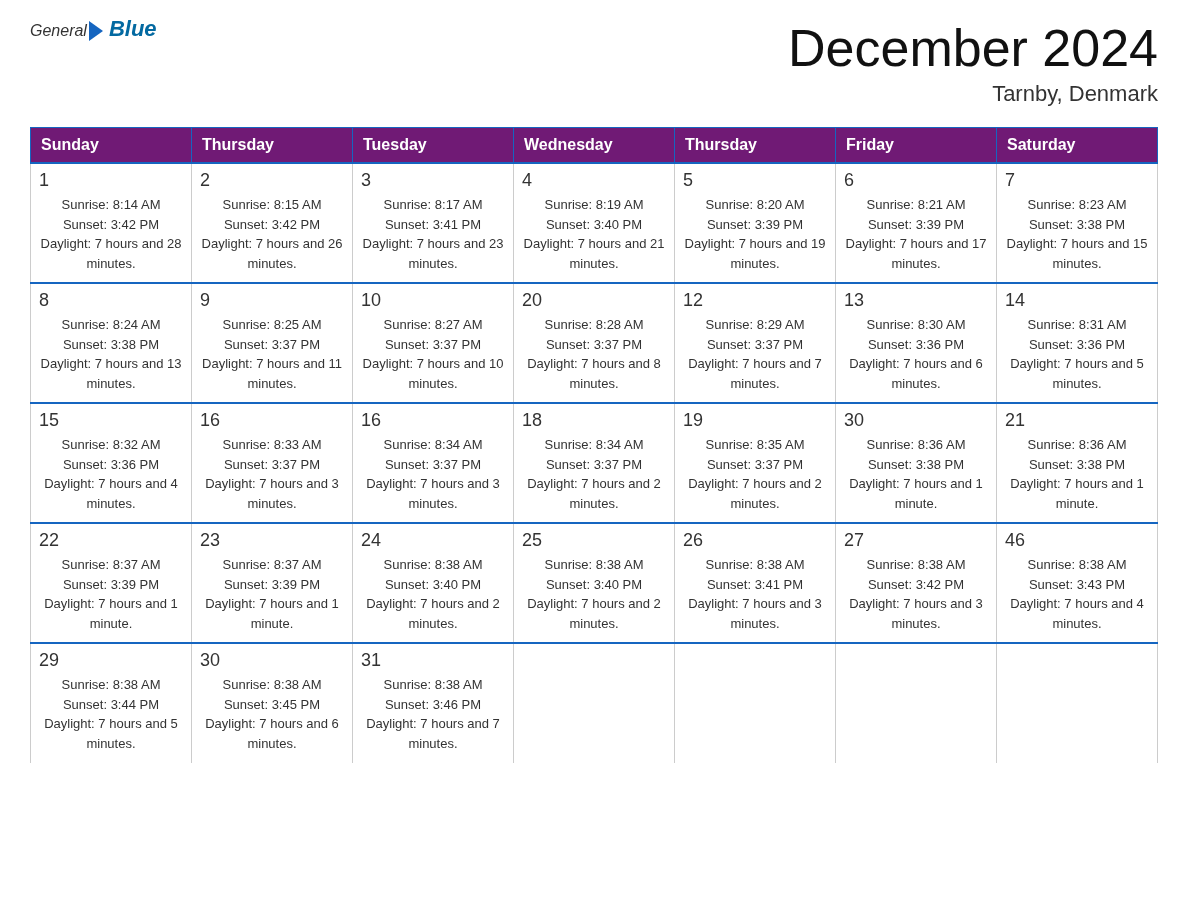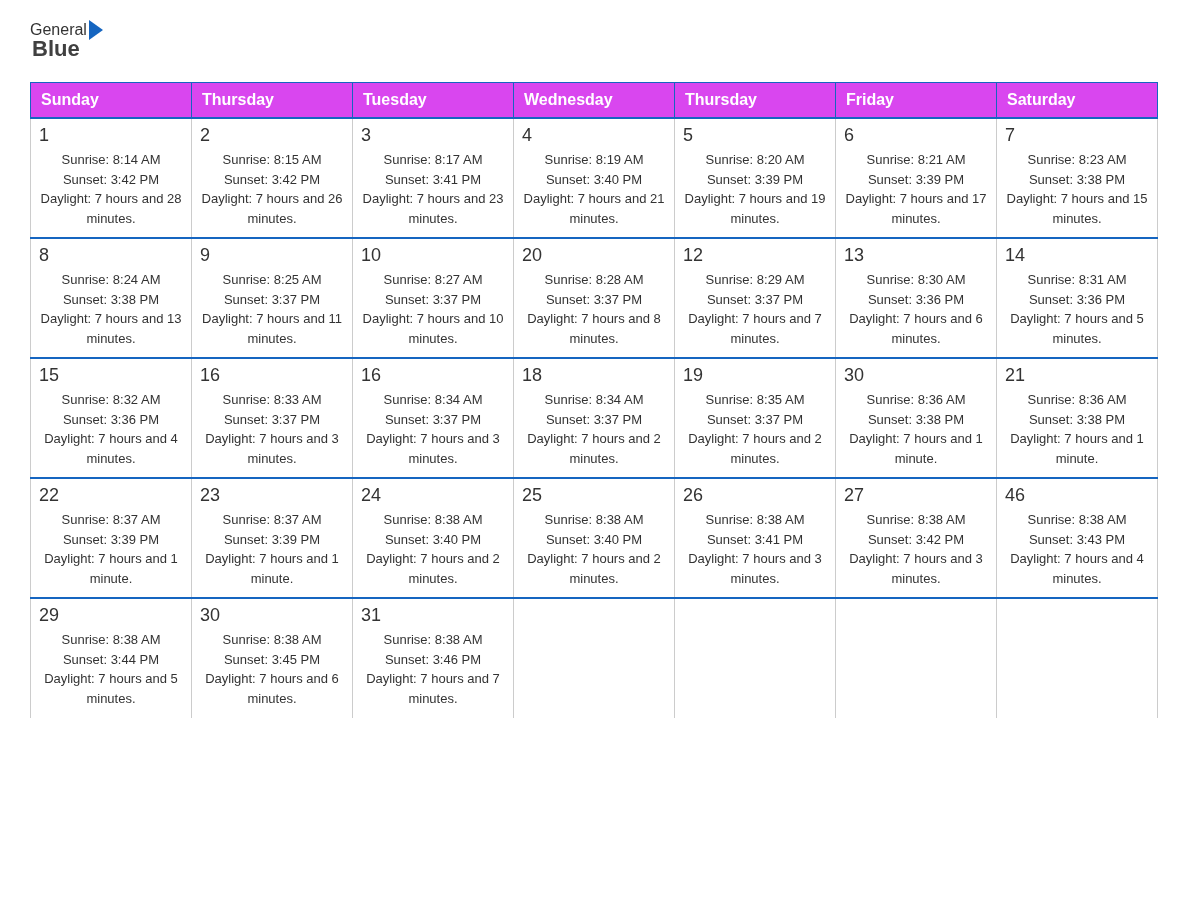--- a/index.html
+++ b/index.html
@@ -20,28 +20,29 @@
       width: 0;
       height: 0;
       border-left: 14px solid #1565C0;
       border-top: 10px solid transparent;
       border-bottom: 10px solid transparent;
       margin-left: 2px;
       margin-right: 4px;
     }
     .logo-wrapper {
       display: flex;
-      flex-direction: column;
+      flex-direction: row;
+      font-style: italic;
     }
     .logo-top {
       display: flex;
       align-items: center;
     }
     .logo-bottom {
-      color: #404040;
+      color: #0369a1;
       font-size: 22px;
       font-weight: bold;
       margin-top: -4px;
       margin-left: 2px;
     }
     .title-area {
       text-align: right;
     }
     .month-title {
       font-size: 52px;
@@ -53,21 +54,21 @@
       font-size: 22px;
       color: #333;
       margin-top: 4px;
     }
     table {
       width: 100%;
       border-collapse: collapse;
       table-layout: fixed;
     }
     thead th {
-      background-color: #d946ef;
+      background-color: #701a75;
       color: #fff;
       font-size: 16px;
       font-weight: bold;
       padding: 8px 10px;
       text-align: left;
       border: 1px solid #1565C0;
     }
     tbody td {
       vertical-align: top;
       padding: 6px 8px;
@@ -98,20 +99,24 @@
 </head>
 <body>
 
 <div class="header">
   <div class="logo-wrapper">
     <div class="logo-top">
       <span class="general-text">General</span>
       <div class="logo-icon"></div>
     </div>
     <div class="logo-bottom">Blue</div>
+  </div>
+  <div class="title-area">
+    <div class="month-title">December 2024</div>
+    <div class="location">Tarnby, Denmark</div>
   </div>
 </div>
 
 <table>
   <thead>
     <tr>
       <th>Sunday</th>
       <th>Thursday</th>
       <th>Tuesday</th>
       <th>Wednesday</th>

